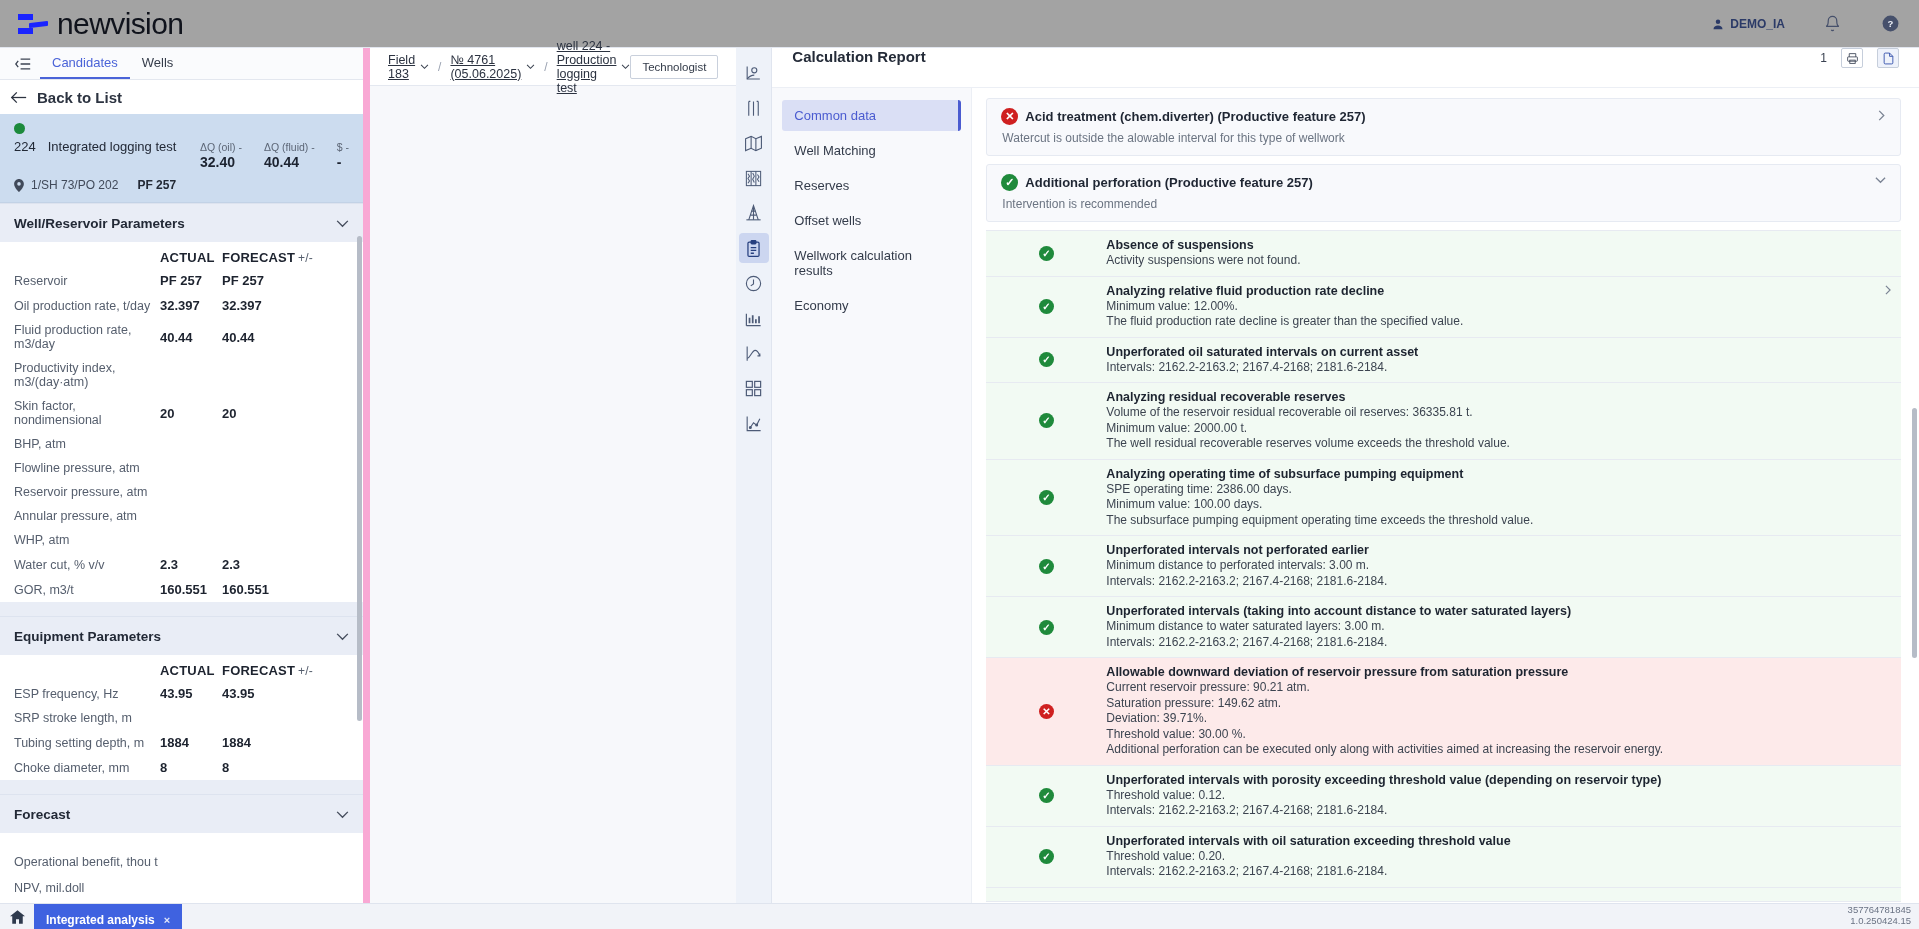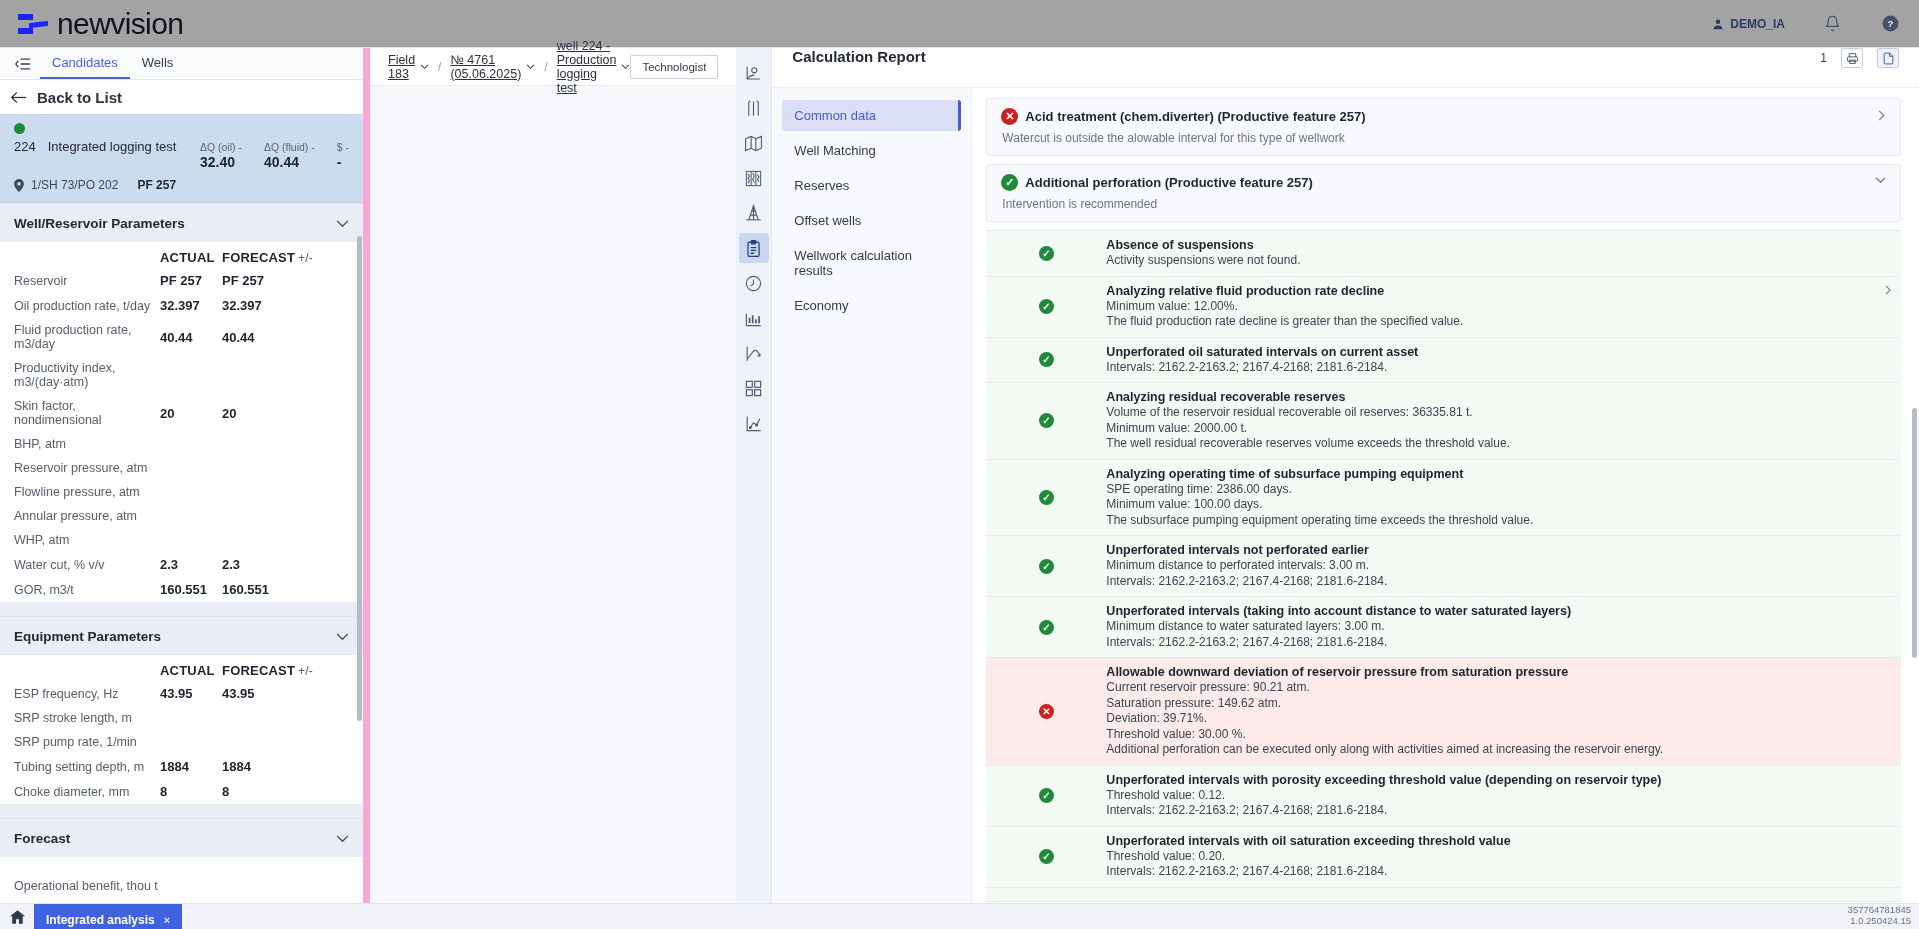--- a/index.html
+++ b/index.html
@@ -338,27 +338,27 @@
                 <td class="c-f">20</td>
                 <td class="c-d"></td>
               </tr>
           <tr>
                 <td class="c-lab">BHP, atm</td>
                 <td class="c-a"></td>
                 <td class="c-f"></td>
                 <td class="c-d"></td>
               </tr>
           <tr>
-                <td class="c-lab">Reservoir pressure, atm</td>
+                <td class="c-lab">Flowline pressure, atm</td>
                 <td class="c-a"></td>
                 <td class="c-f"></td>
                 <td class="c-d"></td>
               </tr>
           <tr>
-                <td class="c-lab">Flowline pressure, atm</td>
+                <td class="c-lab">Reservoir pressure, atm</td>
                 <td class="c-a"></td>
                 <td class="c-f"></td>
                 <td class="c-d"></td>
               </tr>
           <tr>
                 <td class="c-lab">Annular pressure, atm</td>
                 <td class="c-a"></td>
                 <td class="c-f"></td>
                 <td class="c-d"></td>
               </tr>
@@ -401,26 +401,20 @@
             <th class="c-d">+/-</th>
           </tr>
           <tr>
                 <td class="c-lab">ESP frequency, Hz</td>
                 <td class="c-a">43.95</td>
                 <td class="c-f">43.95</td>
                 <td class="c-d"></td>
               </tr>
           <tr>
                 <td class="c-lab">SRP stroke length, m</td>
-                <td class="c-a"></td>
-                <td class="c-f"></td>
-                <td class="c-d"></td>
-              </tr>
-          <tr>
-                <td class="c-lab">SRP pump rate, 1/min</td>
                 <td class="c-a"></td>
                 <td class="c-f"></td>
                 <td class="c-d"></td>
               </tr>
           <tr>
                 <td class="c-lab">Tubing setting depth, m</td>
                 <td class="c-a">1884</td>
                 <td class="c-f">1884</td>
                 <td class="c-d"></td>
               </tr>

